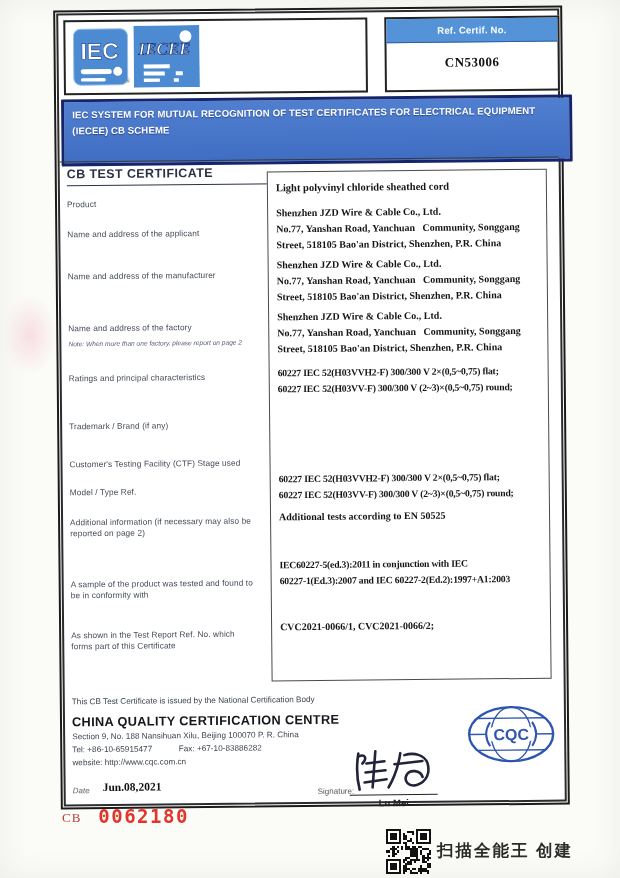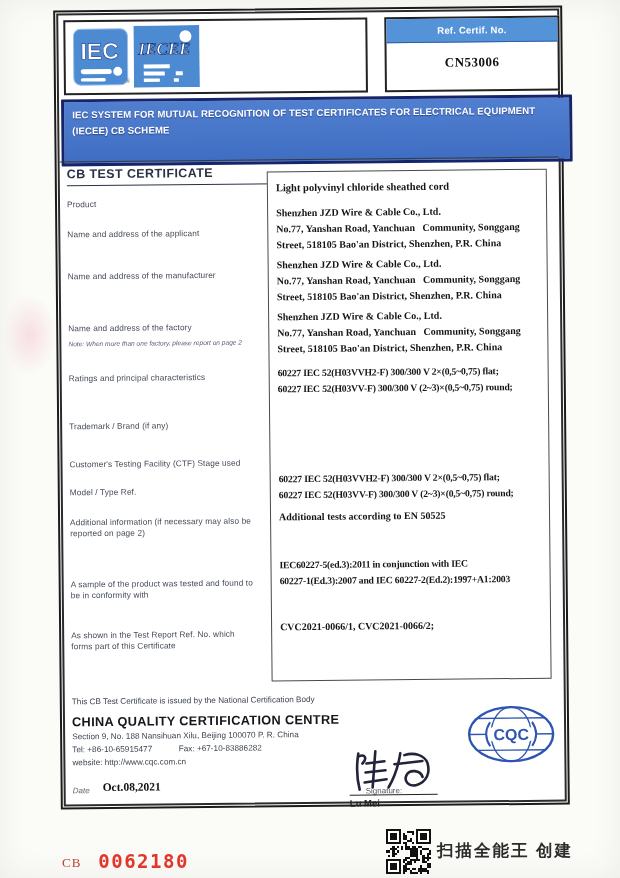--- a/index.html
+++ b/index.html
@@ -64,27 +64,27 @@
   .fval.big{font-size:10.5px;}
   .fval.tight{font-size:9.7px;letter-spacing:-0.2px;line-height:1.6;}
 
   
   .issued{position:absolute;left:7px;top:682px;font-size:8.2px;color:#3d4450;}
   .ncb-name{position:absolute;left:7px;top:699px;font-size:12.8px;font-weight:bold;color:#15171c;letter-spacing:.3px;}
   .ncb-line{position:absolute;left:7px;font-size:8.2px;color:#3d4450;}
   .cqc-logo{position:absolute;left:398px;top:692px;width:96px;height:62px;}
   .date-label{position:absolute;left:7px;top:771px;font-size:8px;color:#666;font-style:italic;}
   .date-value{position:absolute;left:37px;top:766px;font-family:"Liberation Serif",serif;font-weight:bold;font-size:11.5px;color:#111;}
-  .sig-label{position:absolute;left:252px;top:774px;font-size:8px;color:#555;margin-left:48px;}
+  .sig-label{position:absolute;left:252px;top:774px;font-size:8px;color:#555;}
   .sig-ink{position:absolute;left:283px;top:735px;width:100px;height:46px;}
   .sig-line{position:absolute;left:284px;top:782px;width:88px;border-top:1.6px solid #222;}
-  .sig-name{position:absolute;left:284px;top:785px;width:88px;font-size:9.5px;font-weight:bold;color:#222;}
-
-  
-  .cb-stamp{position:absolute;left:62px;top:850px;color:#d93a2e;white-space:nowrap;}
+  .sig-name{position:absolute;left:284px;top:785px;width:88px;text-align:center;font-size:9.5px;font-weight:bold;color:#222;}
+
+  
+  .cb-stamp{position:absolute;left:62px;top:805px;color:#d93a2e;white-space:nowrap;}
   .cb-stamp .pfx{font-family:"Liberation Serif",serif;font-size:13px;letter-spacing:1px;color:#c23b31;}
   .cb-stamp .num{font-family:"DejaVu Sans Mono",monospace;font-weight:bold;font-size:19px;letter-spacing:1.5px;color:#e2362c;vertical-align:-1px;}
   .qr{position:absolute;left:386px;top:829px;width:45px;height:45px;}
   .scan-caption{position:absolute;left:437px;top:840px;font-size:16.5px;color:#2b2b2b;letter-spacing:2px;font-weight:bold;}
 </style>
 </head>
 <body>
 
 <div class="smudge"></div>
 
@@ -175,21 +175,21 @@
         <line x1="14" y1="15" x2="82" y2="15" stroke="#2e55b0" stroke-width="1.4"></line>
         <line x1="6" y1="31" x2="90" y2="31" stroke="#2e55b0" stroke-width="1.4"></line>
         <line x1="14" y1="47" x2="82" y2="47" stroke="#2e55b0" stroke-width="1.4"></line>
         <ellipse cx="48" cy="31" rx="25" ry="11" fill="#ffffff"></ellipse>
         <path d="M27,19 Q19,31 27,43" fill="none" stroke="#2e55b0" stroke-width="2"></path>
         <path d="M69,19 Q77,31 69,43" fill="none" stroke="#2e55b0" stroke-width="2"></path>
         <text x="48" y="37" text-anchor="middle" font-family="Liberation Sans, sans-serif" font-size="16" font-weight="bold" fill="#2e55b0">CQC</text>
       </svg>
 
       <div class="date-label">Date</div>
-      <div class="date-value">Oct.08,2021</div>
+      <div class="date-value">Jun.08,2021</div>
 
       <div class="sig-label">Signature:</div>
       <svg class="sig-ink" viewBox="0 0 100 46">
         <g fill="none" stroke="#23233a" stroke-width="2.6" stroke-linecap="round">
           <path d="M10,6 C8,18 8,30 11,42"></path>
           <path d="M10,9 C17,6 19,11 14,16"></path>
           <path d="M27,4 C26,16 25,28 24,40"></path>
           <path d="M18,16 L36,14"></path>
           <path d="M17,25 L37,23"></path>
           <path d="M16,35 L38,32"></path>

